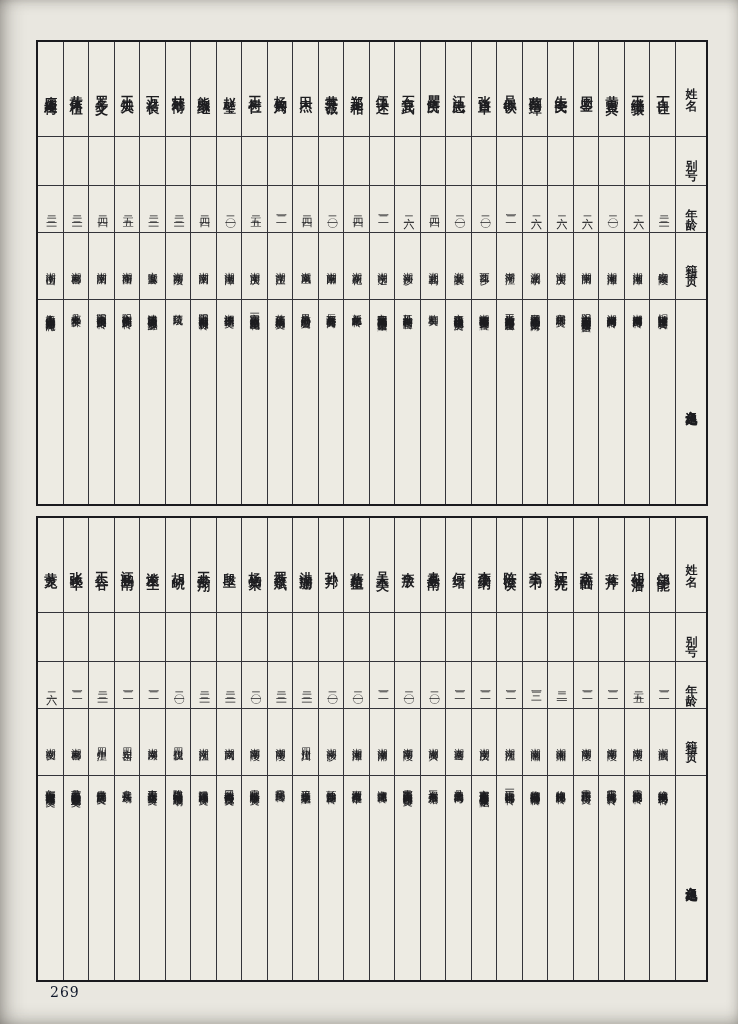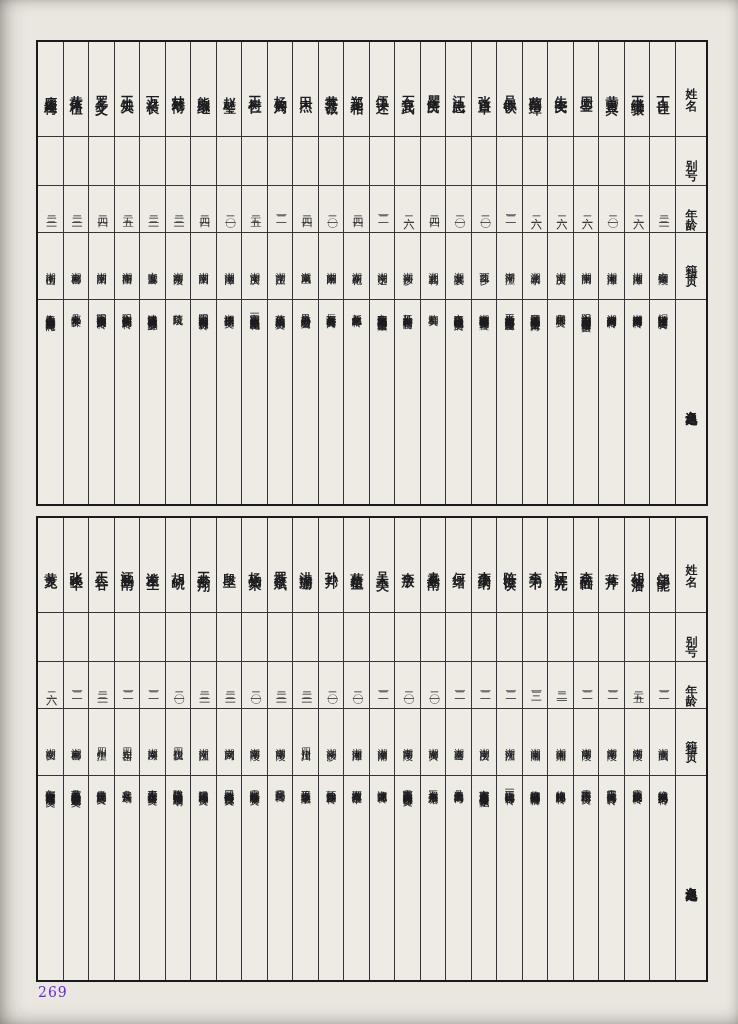--- a/index.html
+++ b/index.html
@@ -63,22 +63,22 @@
   }
 
   .hcell { font-weight:700; font-size:12px; letter-spacing:11px; }
   .hcell-address {
     justify-content:center; padding-top:0;
     font-size:12px; letter-spacing:17px;
   }
   .hcell-address > span { max-height:none; line-height:1.1; }
 
   .page-number {
-    position:absolute; left:38px; bottom:24px;
-    font-size:14px; letter-spacing:1px; color:#6d28d9;
+    position:absolute; left:50px; bottom:24px;
+    font-size:14px; letter-spacing:1px; color:#0f172a;
   }
 </style>
 </head>
 <body>
 
 <div class="page">
 
   <div class="table-wrap table-top">
     <div class="band" id="band-top">
       <div class="person-column">

